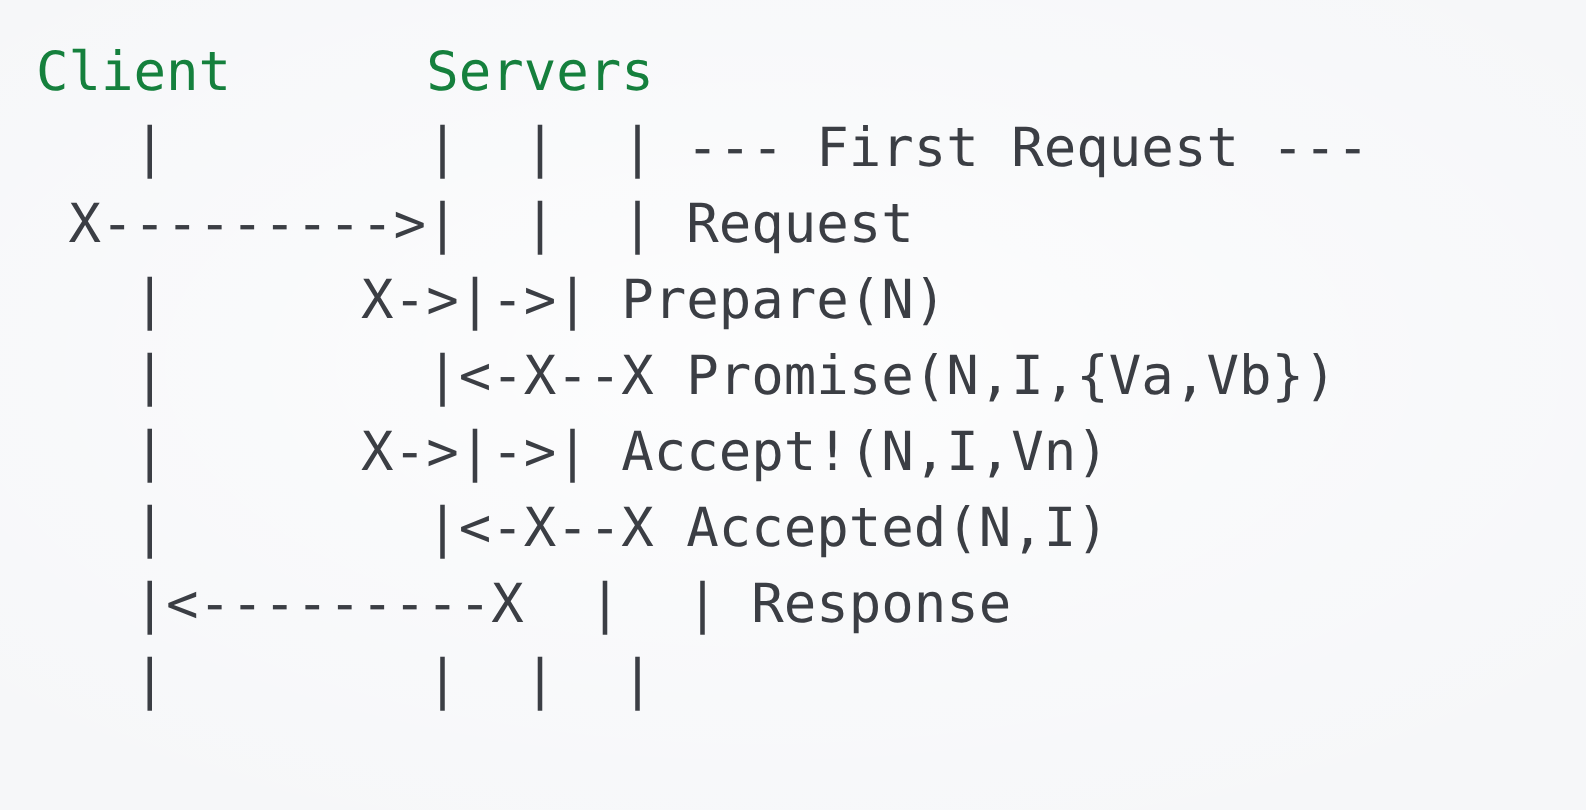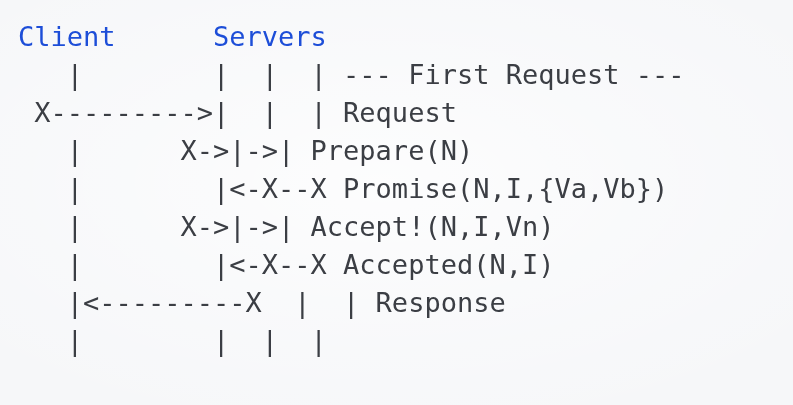--- a/index.html
+++ b/index.html
@@ -47,21 +47,21 @@
     white-space: pre;
     font-weight: 400;
     -webkit-font-smoothing: antialiased;
   }
   .art-line {
     display: block;
     white-space: pre;
     height: 38px;
   }
   .art-line.header-line {
-    color: #1d4ed8;
+    color: #15803d;
   }
 </style>
 </head>
 <body>
 
 <div id="diagram-root">
   <pre id="ascii-art"><span class="art-line header-line">Client      Servers</span><span class="art-line">   |        |  |  | --- First Request ---</span><span class="art-line"> X---------&gt;|  |  | Request</span><span class="art-line">   |      X-&gt;|-&gt;| Prepare(N)</span><span class="art-line">   |        |&lt;-X--X Promise(N,I,{Va,Vb})</span><span class="art-line">   |      X-&gt;|-&gt;| Accept!(N,I,Vn)</span><span class="art-line">   |        |&lt;-X--X Accepted(N,I)</span><span class="art-line">   |&lt;---------X  |  | Response</span><span class="art-line">   |        |  |  |</span></pre>
 </div>
 
 </body></html>

